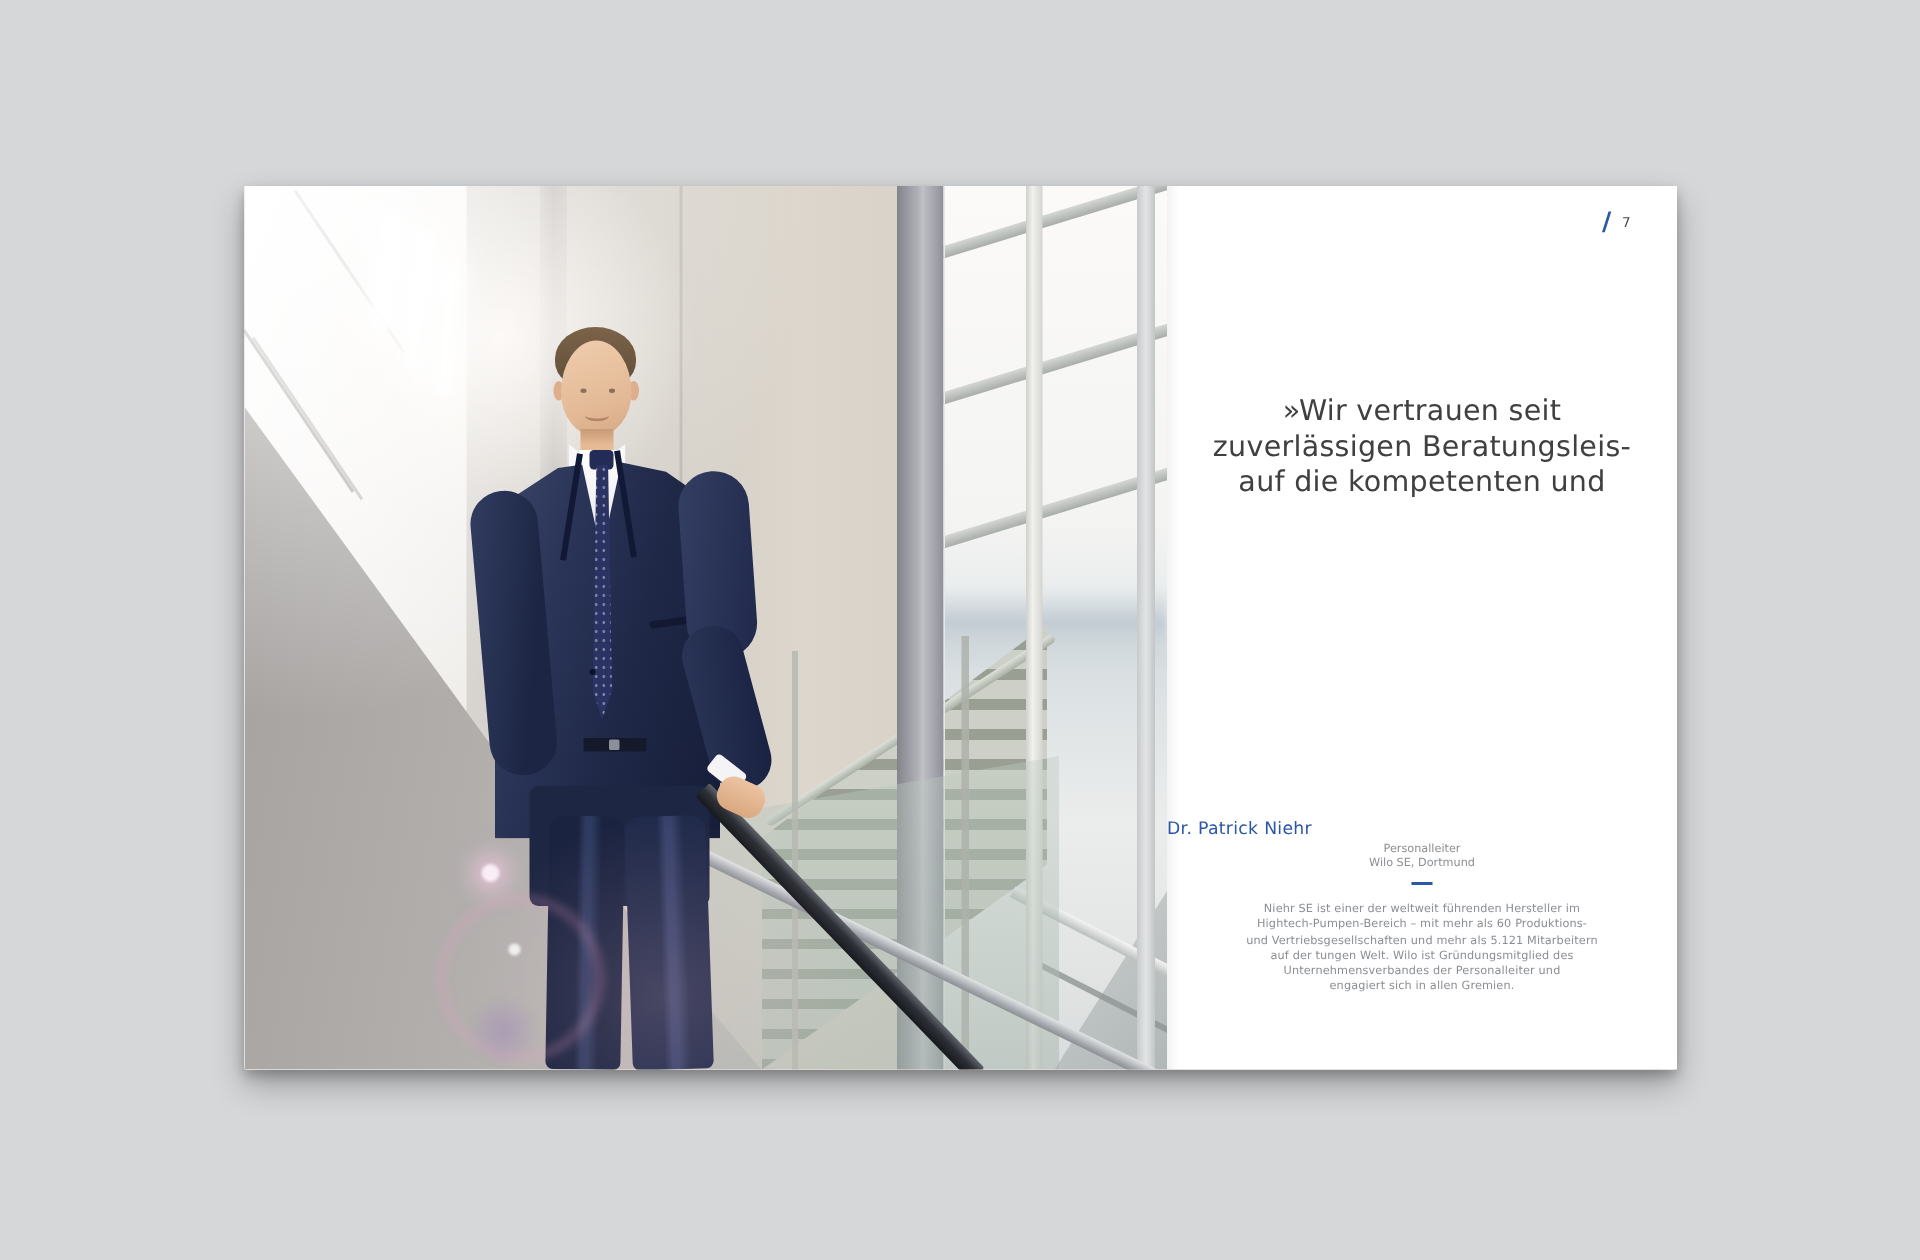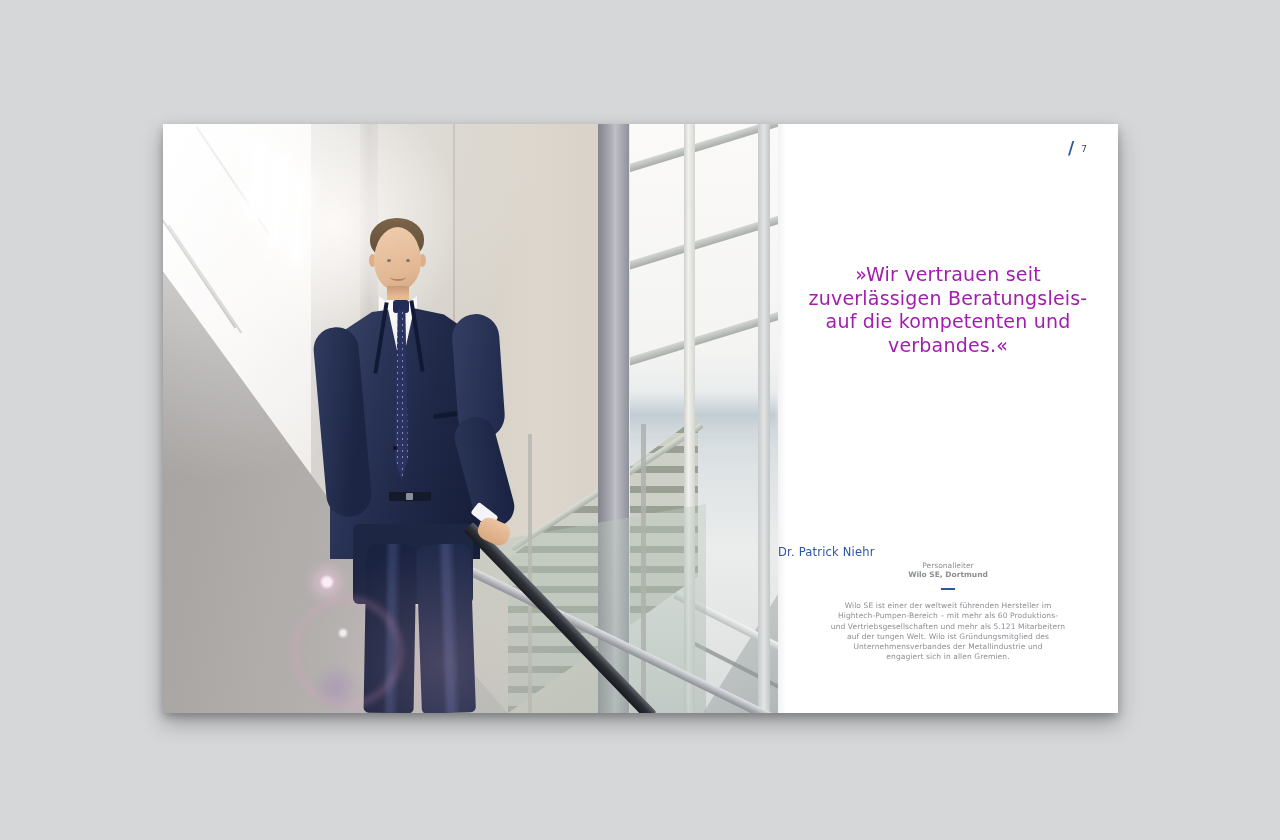--- a/index.html
+++ b/index.html
@@ -158,29 +158,29 @@
   
   .text-page { position:absolute; left:615px; top:0; width:340px; height:589px; background:#ffffff; overflow:hidden; }
   .spine-shade { position:absolute; left:615px; top:0; width:8px; height:589px;
     background:linear-gradient(to right,rgba(0,0,0,.05),rgba(0,0,0,0)); }
 
   .pagenum { position:absolute; top:16px; right:31px; display:flex; align-items:flex-start; }
   .pagenum .slash { color:#2c56a6; font-size:17px; font-weight:bold; line-height:16px; }
   .pagenum .num  { color:#45484d; font-size:9px; line-height:12px; margin-left:7px; margin-top:3px; }
 
   .quote { position:absolute; top:139px; left:8px; right:8px; text-align:center;
-    color:#a21caf; font-size:19px; line-height:23.5px; letter-spacing:.2px; }
+    color:#404040; font-size:19px; line-height:23.5px; letter-spacing:.2px; }
   .quote span { display:block; white-space:nowrap; }
 
   .attr-name { position:absolute; top:421px; left:0; width:100%; text-align:left;
     color:#2c56a6; font-size:11.5px; letter-spacing:.2px; }
   .attr-role { position:absolute; top:437px; left:0; width:100%; text-align:center;
     color:#8b8e92; font-size:7.5px; line-height:9px; }
   .attr-co   { position:absolute; top:446px; left:0; width:100%; text-align:center;
-    color:#8b8e92; font-size:7.5px; line-height:9px;font-weight:bold; }
+    color:#8b8e92; font-size:7.5px; line-height:9px; }
   .divider   { position:absolute; top:464px; left:50%; margin-left:-7px; width:14px; height:2px; background:#2c56a6; }
 
   .bodytext { position:absolute; top:477px; left:10px; right:10px; text-align:center;
     color:#8b8e92; font-size:7.5px; line-height:10.3px; letter-spacing:.1px; }
   .bodytext span { display:block; white-space:nowrap; }
 </style>
 </head>
 <body>
 
 <div class="stage">
@@ -262,33 +262,32 @@
     <div class="text-page">
       <div class="pagenum">
         <span class="slash">/</span>
         <span class="num">7</span>
       </div>
 
       <div class="quote">
         <span>»Wir vertrauen seit</span>
         <span>zuverlässigen Beratungsleis-</span>
         <span>auf die kompetenten und</span>
-        <span>verbandes.«</span>
       </div>
 
       <div class="attr-name">Dr. Patrick Niehr</div>
       <div class="attr-role">Personalleiter</div>
       <div class="attr-co">Wilo SE, Dortmund</div>
       <div class="divider"></div>
 
       <div class="bodytext">
-        <span>Wilo SE ist einer der weltweit führenden Hersteller im</span>
+        <span>Niehr SE ist einer der weltweit führenden Hersteller im</span>
         <span>Hightech-Pumpen-Bereich – mit mehr als 60 Produktions-</span>
         <span>und Vertriebsgesellschaften und mehr als 5.121 Mitarbeitern</span>
         <span>auf der tungen Welt. Wilo ist Gründungsmitglied des</span>
-        <span>Unternehmensverbandes der Metallindustrie und</span>
+        <span>Unternehmensverbandes der Personalleiter und</span>
         <span>engagiert sich in allen Gremien.</span>
       </div>
     </div>
 
     <div class="spine-shade"></div>
   </div>
 </div>
 
 </body></html>

